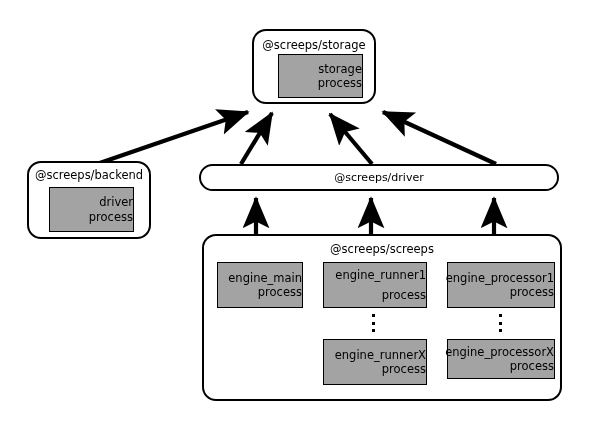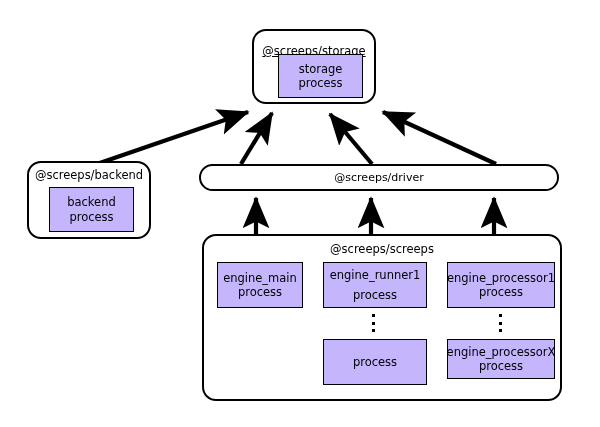--- a/index.html
+++ b/index.html
@@ -38,25 +38,25 @@
     right: 0;
     text-align: center;
     font-size: 11.5px;
     color: #000000;
     line-height: 1.1;
     white-space: nowrap;
   }
   .proc {
     position: absolute;
     box-sizing: border-box;
-    background: #c4b5fd;
+    background: #a3a3a3;
     border: 1.6px solid #000000;
     display: flex;
     flex-direction: column;
-    align-items: center;
+    align-items: flex-end;
     justify-content: center;
     font-size: 11.5px;
     color: #000000;
     line-height: 1.22;
     text-align: center;
   }
   .proc span { display: block; white-space: nowrap; }
   .oval {
     position: absolute;
     box-sizing: border-box;
@@ -119,31 +119,31 @@
     <g>
       <path d="M371,234 L371,198" stroke="#000000" stroke-width="4.2" fill="none" marker-end="url(#ah)"></path>
     </g>
 
     <g>
       <path d="M494,234 L494,198" stroke="#000000" stroke-width="4.2" fill="none" marker-end="url(#ah)"></path>
     </g>
   </svg>
 
   <div class="pkg" style="left:252px; top:29px; width:124px; height:75px;">
-    <div class="pkg-label" style="top:14px;text-decoration:underline;">@screeps/storage</div>
+    <div class="pkg-label" style="top:8px;">@screeps/storage</div>
     <div class="proc" style="left:24px; top:23px; width:85px; height:44px;">
       <span>storage</span>
       <span>process</span>
     </div>
   </div>
 
   <div class="pkg" style="left:27px; top:161px; width:124px; height:78px;">
     <div class="pkg-label" style="top:6px;">@screeps/backend</div>
     <div class="proc" style="left:20px; top:24px; width:85px; height:45px;">
-      <span>backend</span>
+      <span>driver</span>
       <span>process</span>
     </div>
   </div>
 
   <div class="oval" style="left:199px; top:164px; width:360px; height:27px;">
     <span>@screeps/driver</span>
   </div>
 
   <div class="pkg" style="left:202px; top:234px; width:360px; height:167px;">
     <div class="pkg-label" style="top:7px;">@screeps/screeps</div>
@@ -166,20 +166,21 @@
         <i></i>
         <i></i>
     </div>
     <div class="vdots" style="left:295px; top:78px;">
       <i></i>
         <i></i>
         <i></i>
     </div>
 
     <div class="proc" style="left:119px; top:103px; width:104px; height:46px;">
+      <span>engine_runnerX</span>
       <span>process</span>
     </div>
     <div class="proc" style="left:243px; top:103px; width:108px; height:40px;">
       <span>engine_processorX</span>
       <span>process</span>
     </div>
   </div>
 
 </div>
 

